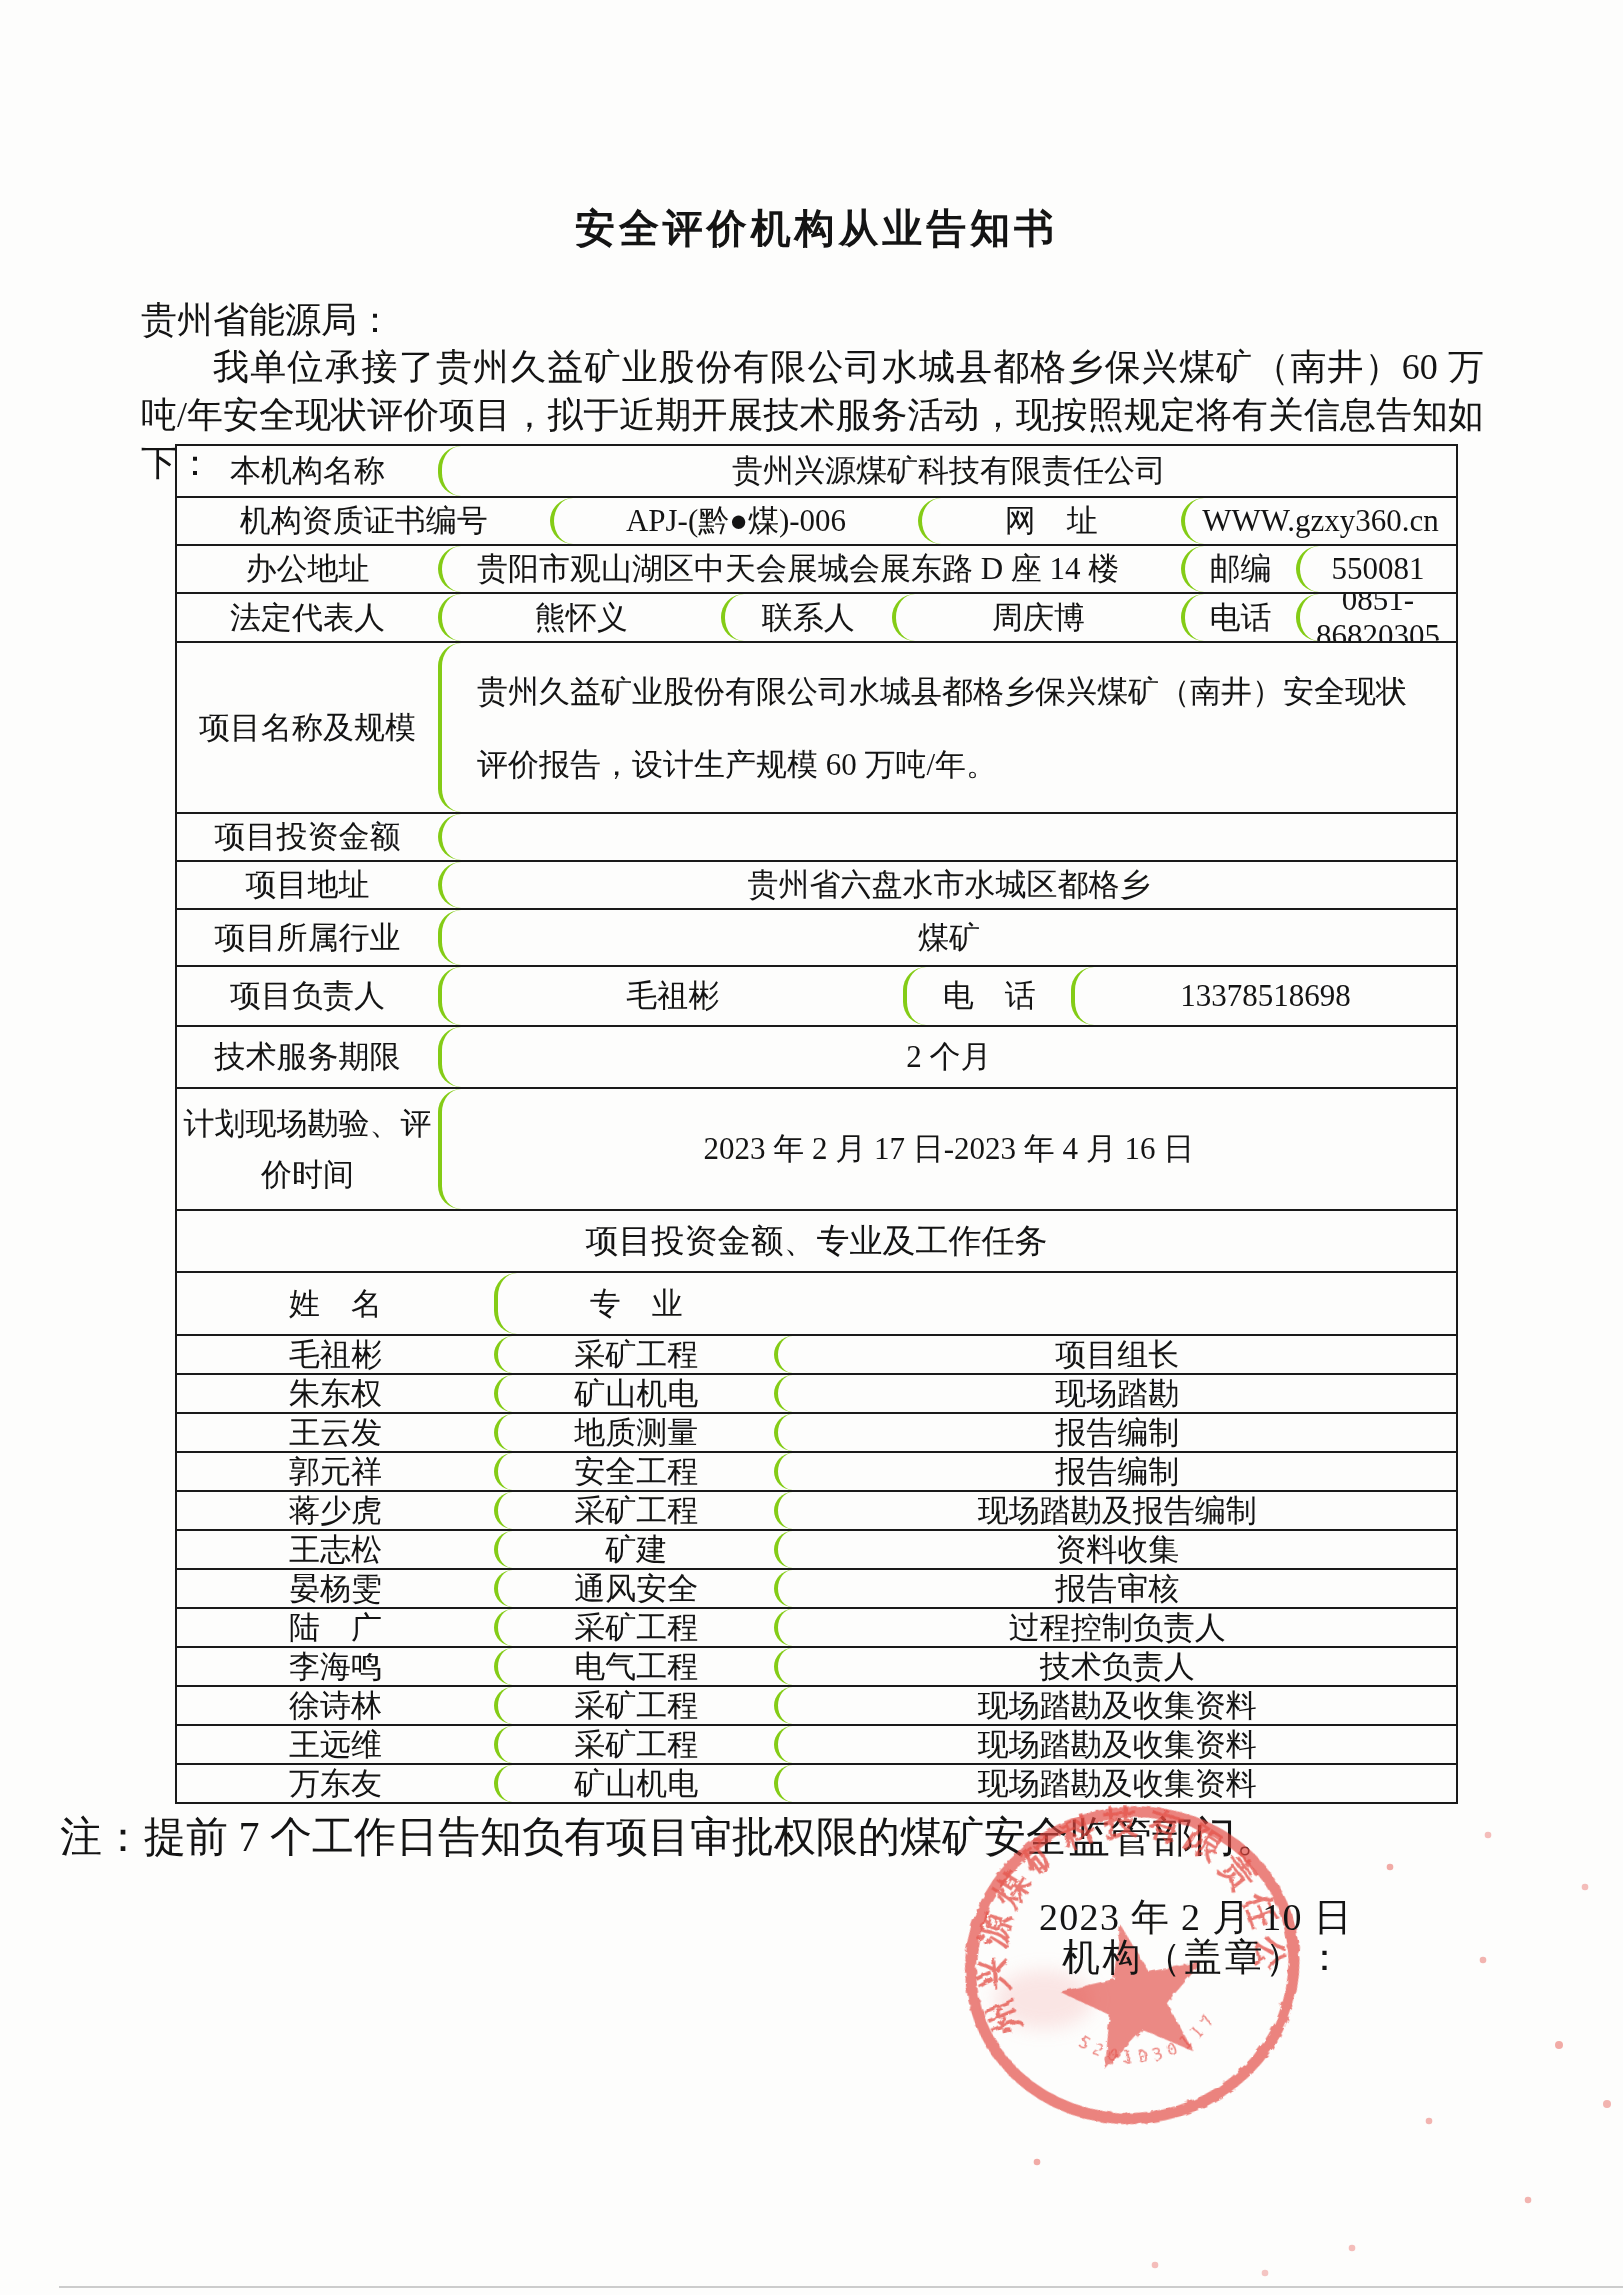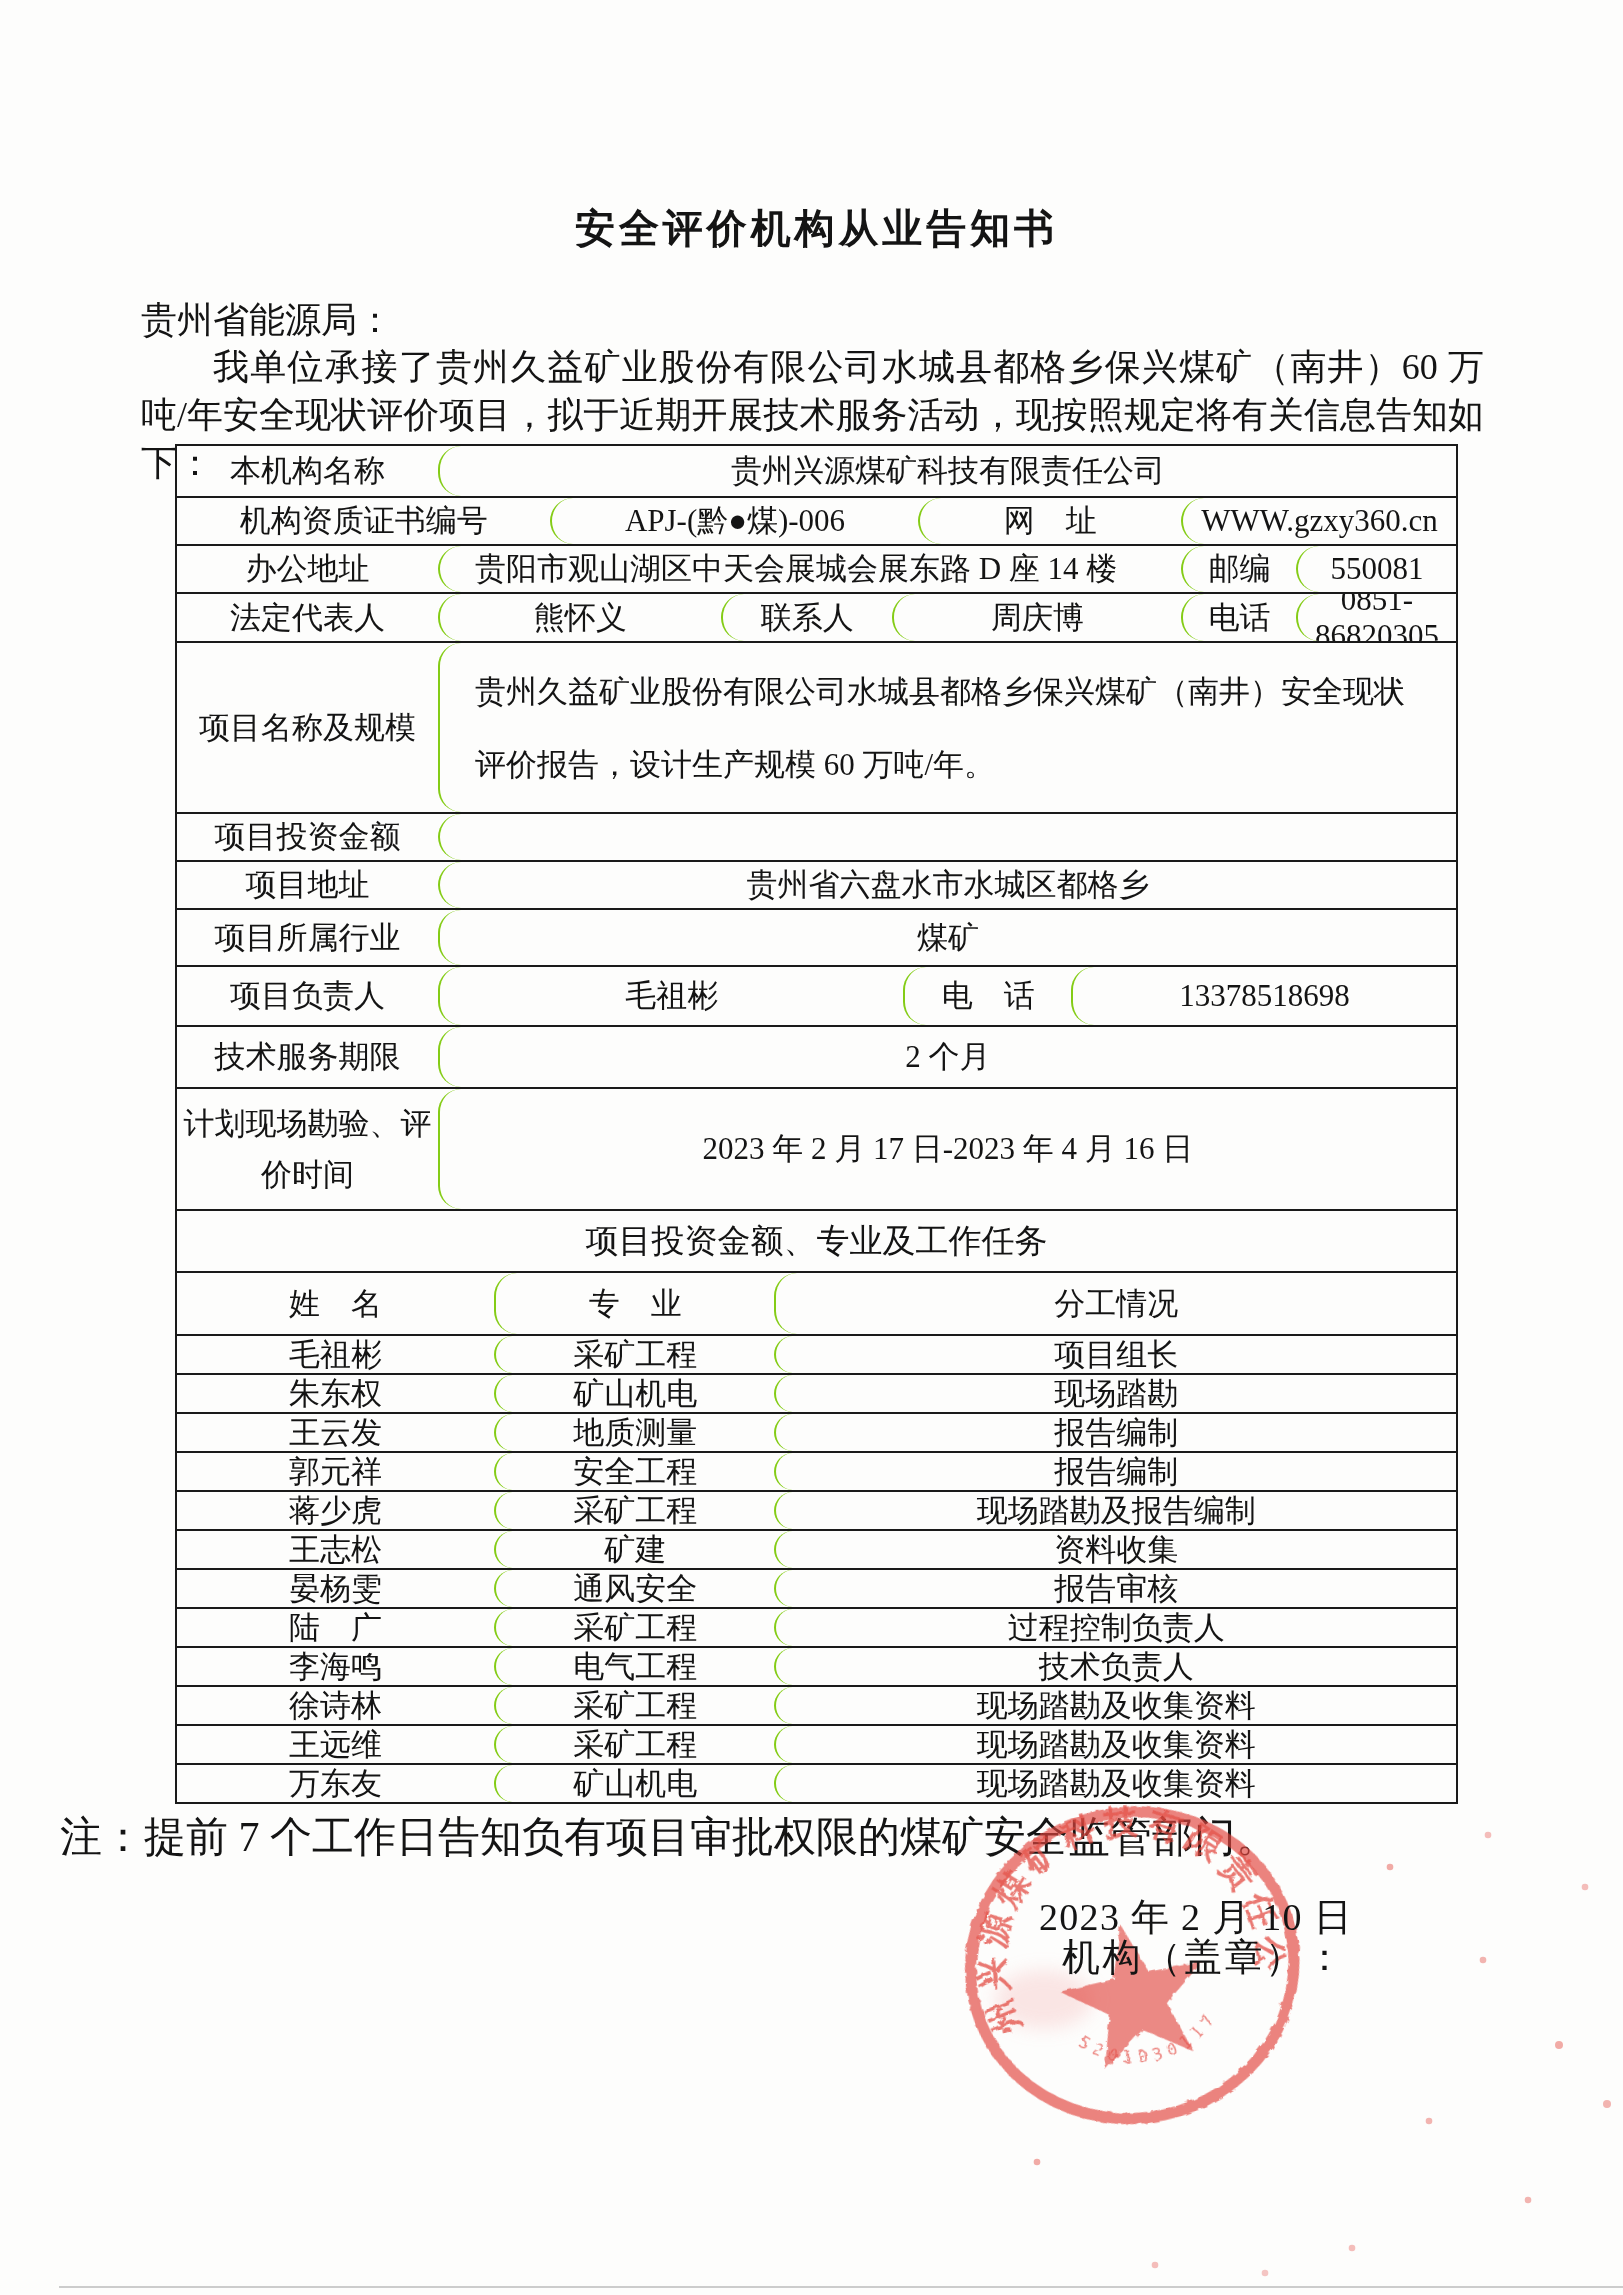--- a/index.html
+++ b/index.html
@@ -31,21 +31,21 @@
     position:absolute;top:444px;left:175px;width:1283px;
     border:2.6px solid #1a1a1a;box-sizing:border-box;
     background:transparent;
   }
   .tr{display:flex;width:100%;box-sizing:border-box;}
   .tr + .tr{border-top:2px solid #1a1a1a;}
   .td{
     box-sizing:border-box;display:flex;align-items:center;justify-content:center;
     font-size:31px;text-align:center;overflow:hidden;
   }
-  .td + .td{border-left:2px solid #84cc16;border-radius:23px;}
+  .td + .td{border-left:4px solid #84cc16;border-radius:23px;}
   .td.left{justify-content:flex-start;text-align:left;padding:0 35px;}
   .h76{height:50px}.h74{height:48px}.h73{height:48px}.h75{height:49px}
   .h261{height:171px}.h87{height:57px}.h92{height:60px}.h94{height:62px}
   .h186{height:122px}.h97{height:63px}.h60{height:39px}
   .w204{width:20.4%}.w796{width:79.6%}
   .w292{width:29.2%}.w287{width:28.7%}.w206{width:20.6%}.w215{width:21.5%}
   .w581{width:58.1%}.w90{width:9.0%}.w125{width:12.5%}
   .w221{width:22.1%}.w134{width:13.4%}.w226{width:22.6%}
   .w364{width:36.4%}.w131{width:13.1%}.w301{width:30.1%}
   .w248{width:24.8%}.w219{width:21.9%}.w533{width:53.3%}
@@ -175,21 +175,20 @@
       <div class="td w796">2023 年 2 月 17 日-2023 年 4 月 16 日</div>
     </div>
 
     <div class="tr h94">
       <div class="td w100" style="font-size:33px">项目投资金额、专业及工作任务</div>
     </div>
 
     <div class="tr h97">
       <div class="td w248">姓　名</div>
       <div class="td w219">专　业</div>
-      <div class="td w533">分工情况</div>
     </div>
 
     <div class="tr h60 member">
       <div class="td w248">毛祖彬</div>
       <div class="td w219">采矿工程</div>
       <div class="td w533">项目组长</div>
     </div>
     <div class="tr h60 member">
       <div class="td w248">朱东权</div>
       <div class="td w219">矿山机电</div>

